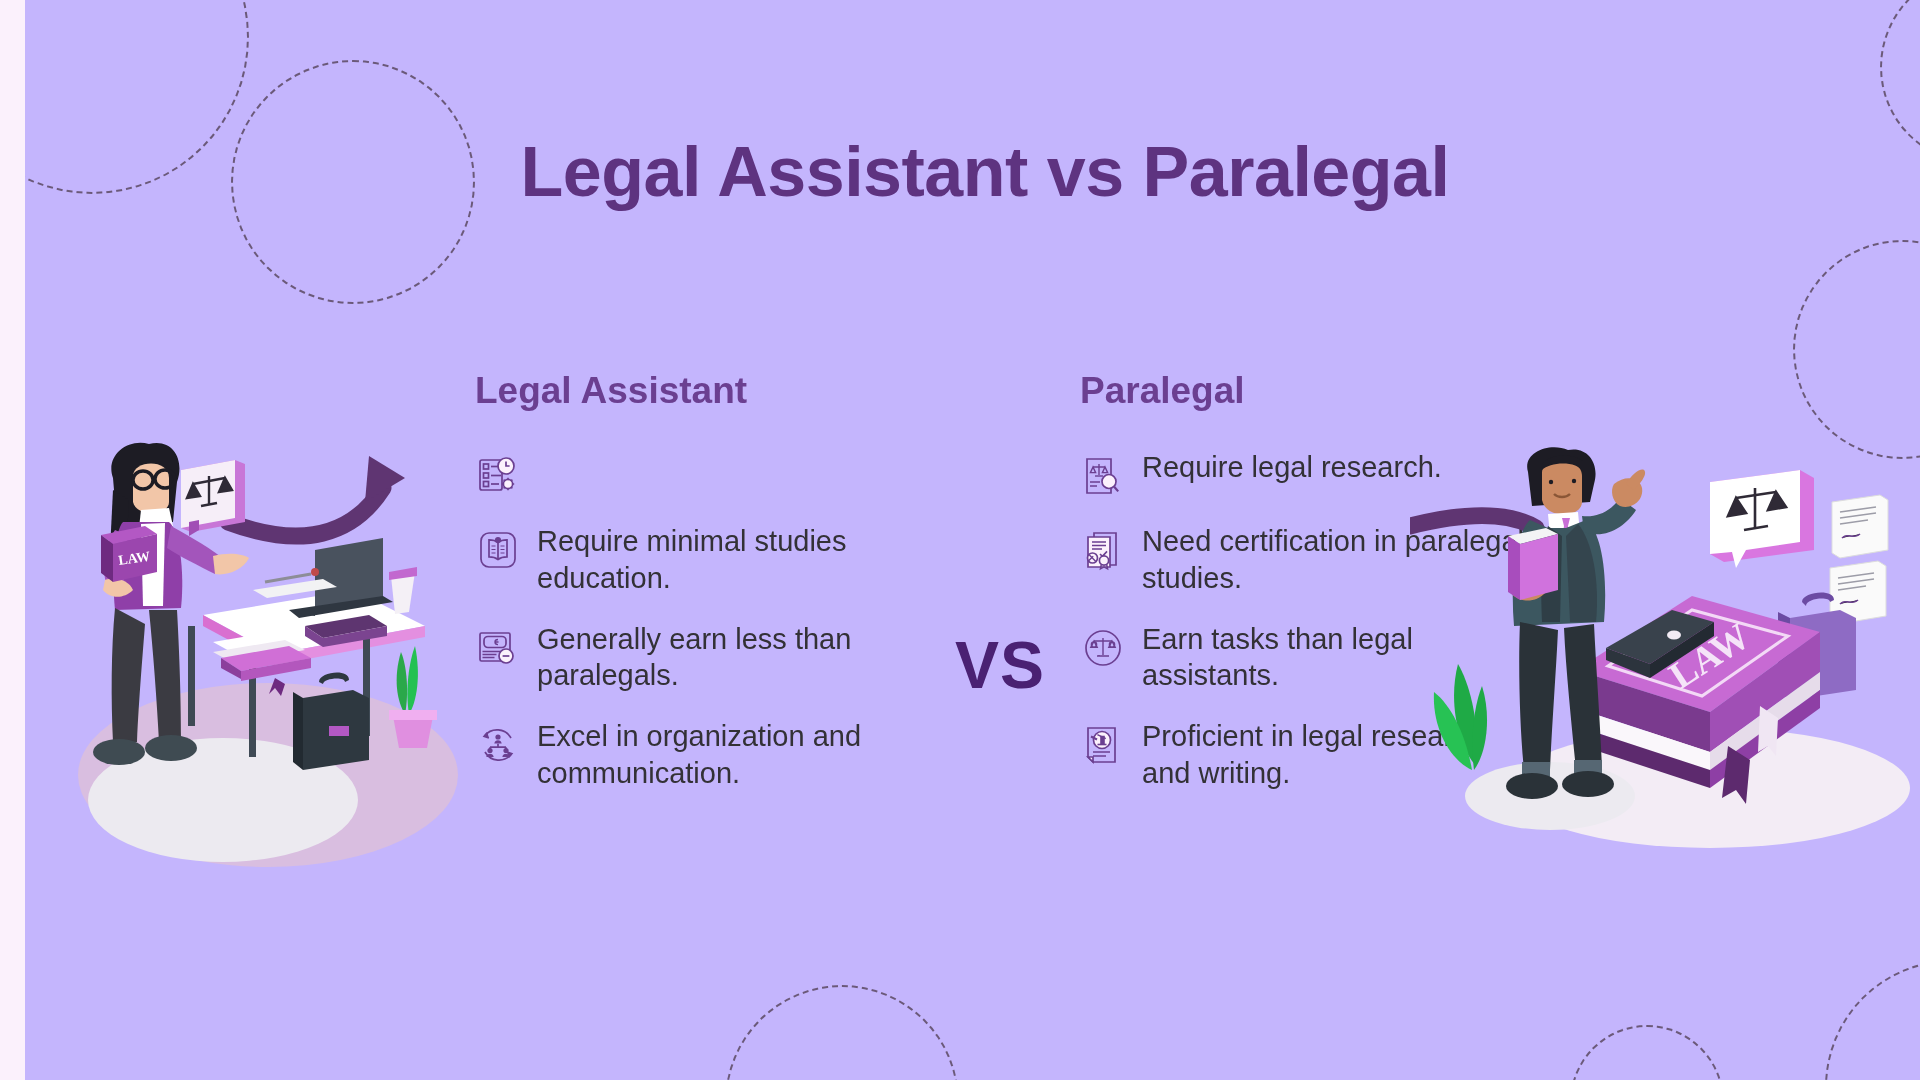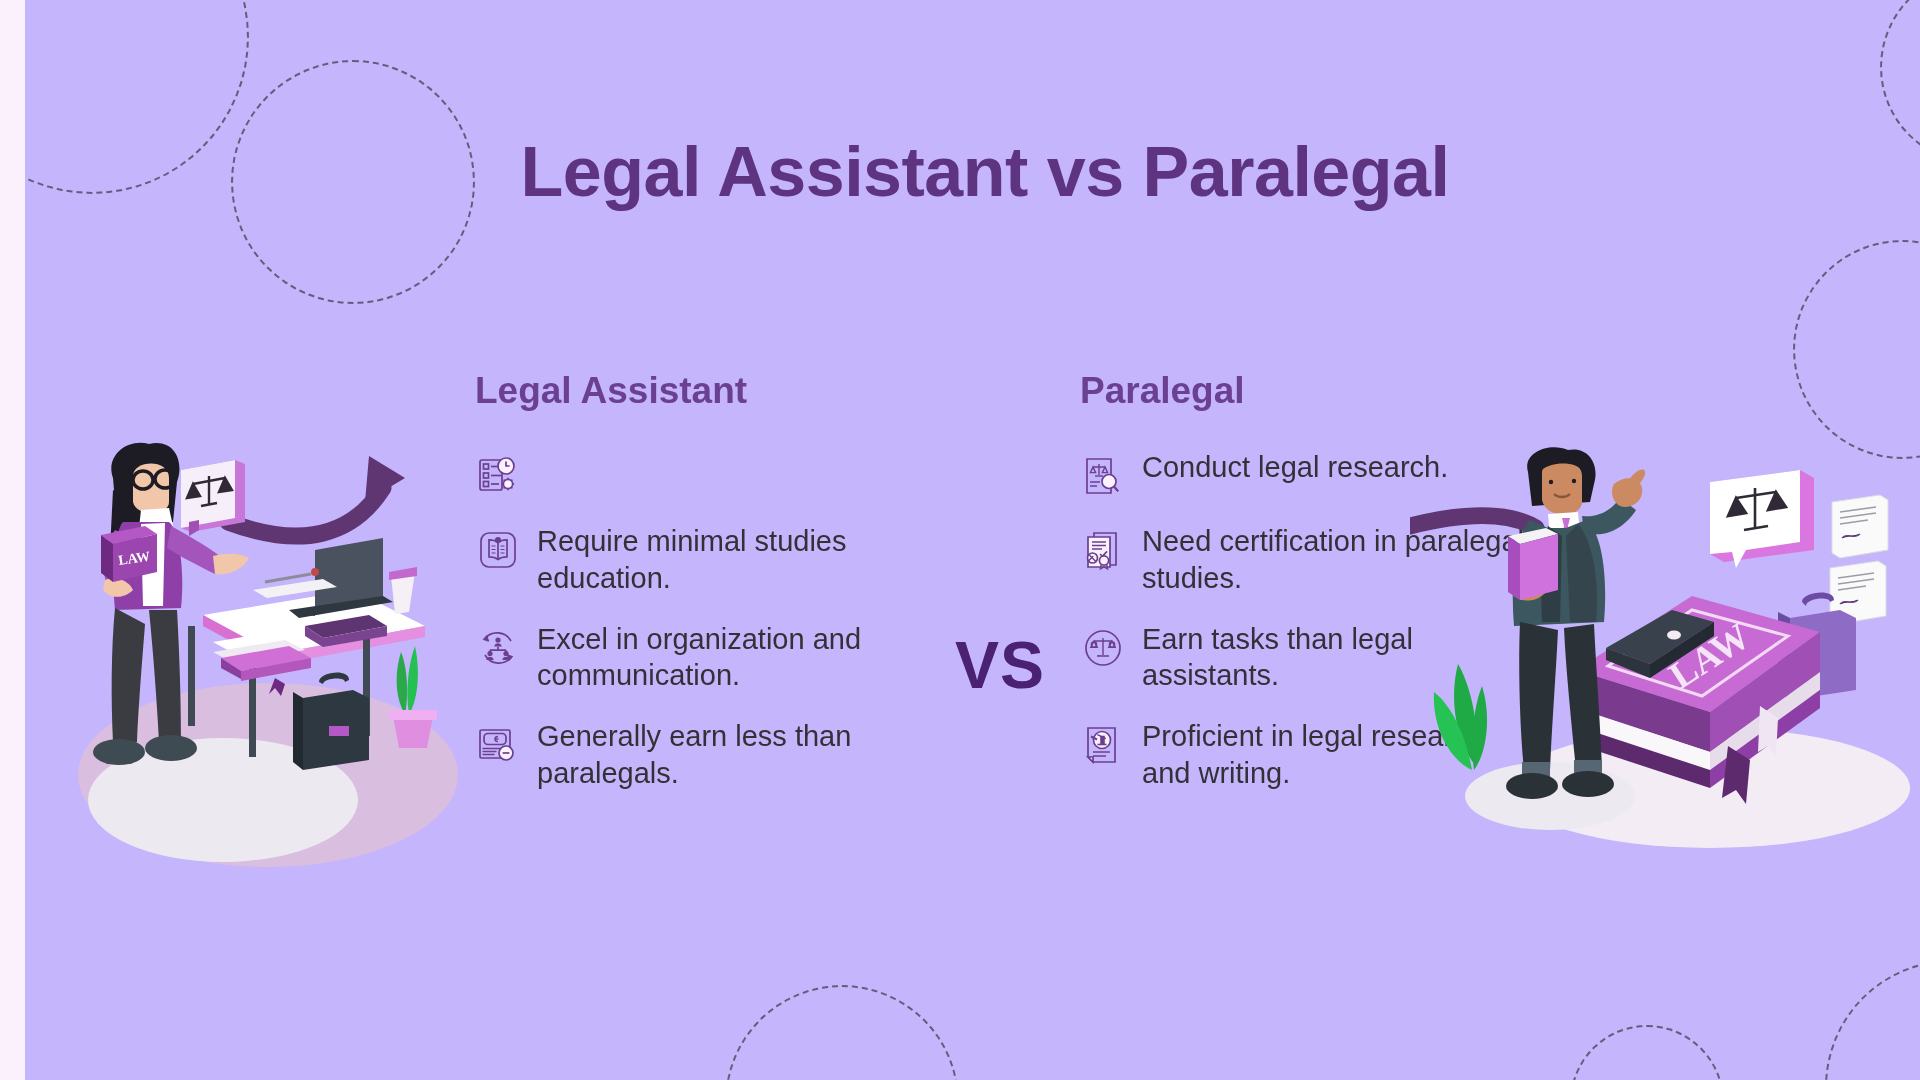--- a/index.html
+++ b/index.html
@@ -237,52 +237,52 @@
               <path d="M16.5 19h4M16.5 22.5h4M16.5 26h4M25.5 19h4M25.5 22.5h4M25.5 26h4" stroke-width="1.2"></path>
               <circle cx="23" cy="13" r="2.2" fill="#6b3f91"></circle>
             </svg>
           </span>
           <span class="feature-text">Require minimal studies education.</span>
         </li>
 
         <li class="feature-item">
           <span class="feature-icon">
             <svg viewBox="0 0 46 46" fill="none" stroke="#6b3f91" stroke-width="1.7">
+              <rect x="5" y="8" width="30" height="28" rx="1.5"></rect>
+              <rect x="9" y="11.5" width="22" height="11" rx="4"></rect>
+              <path d="M23 14.5c-1.8 0-3 1.4-3 2.6 0 1.6 1.3 2.5 3 2.5M19.5 17h4" stroke-width="1.4"></path>
+              <path d="M7.5 26.5h18M7.5 29.5h14M7.5 32.5h12"></path>
+              <circle cx="31" cy="31" r="7" fill="#fbf1fc"></circle>
+              <path d="M27.6 31h6.8"></path>
+            </svg>
+          </span>
+          <span class="feature-text">Generally earn less than paralegals.</span>
+        </li>
+
+        <li class="feature-item">
+          <span class="feature-icon">
+            <svg viewBox="0 0 46 46" fill="none" stroke="#6b3f91" stroke-width="1.7">
               <path d="M9.5 14A16 16 0 0 1 36 16"></path>
               <path d="M36.5 32A16 16 0 0 1 10 30"></path>
               <path d="M12.5 10.5l-3.4 3.8 4.8 1.6" fill="#6b3f91"></path>
               <path d="M33.4 35.4l3.4-3.8-4.8-1.6" fill="#6b3f91"></path>
               <g fill="#6b3f91" stroke="none">
                 <circle cx="23" cy="15" r="2.6"></circle>
                 <path d="M19.3 21.5c.4-2.2 1.9-3.3 3.7-3.3s3.3 1.1 3.7 3.3z"></path>
                 <circle cx="15" cy="28.5" r="2.6"></circle>
                 <path d="M11.3 35c.4-2.2 1.9-3.3 3.7-3.3s3.3 1.1 3.7 3.3z"></path>
                 <circle cx="31" cy="28.5" r="2.6"></circle>
                 <path d="M27.3 35c.4-2.2 1.9-3.3 3.7-3.3s3.3 1.1 3.7 3.3z"></path>
               </g>
               <path d="M23 21.8v3.4M15 25.2h16M15 25.2v2.4M31 25.2v2.4"></path>
             </svg>
           </span>
           <span class="feature-text">Excel in organization and communication.</span>
         </li>
 
-        <li class="feature-item">
-          <span class="feature-icon">
-            <svg viewBox="0 0 46 46" fill="none" stroke="#6b3f91" stroke-width="1.7">
-              <rect x="5" y="8" width="30" height="28" rx="1.5"></rect>
-              <rect x="9" y="11.5" width="22" height="11" rx="4"></rect>
-              <path d="M23 14.5c-1.8 0-3 1.4-3 2.6 0 1.6 1.3 2.5 3 2.5M19.5 17h4" stroke-width="1.4"></path>
-              <path d="M7.5 26.5h18M7.5 29.5h14M7.5 32.5h12"></path>
-              <circle cx="31" cy="31" r="7" fill="#fbf1fc"></circle>
-              <path d="M27.6 31h6.8"></path>
-            </svg>
-          </span>
-          <span class="feature-text">Generally earn less than paralegals.</span>
-        </li>
-
       </ul>
     </div>
 
     <div class="column right">
       <h2 class="col-heading">Paralegal</h2>
       <ul class="feature-list">
 
         <li class="feature-item">
           <span class="feature-icon">
             <svg viewBox="0 0 46 46" fill="none" stroke="#6b3f91" stroke-width="1.7">
@@ -290,21 +290,21 @@
               <g stroke-width="1.4">
                 <path d="M19 11v11M13 14h12"></path>
                 <path d="M13 14l-2.6 5.6h5.2zM25 14l-2.6 5.6h5.2z"></path>
                 <path d="M15 23h8"></path>
               </g>
               <path d="M10 29h10M10 33h7" stroke-width="1.4"></path>
               <circle cx="29" cy="28.5" r="7" fill="#fbf1fc"></circle>
               <path d="M34.2 33.8l4 4.6" stroke-width="2.2"></path>
             </svg>
           </span>
-          <span class="feature-text">Conduct legal research.</span>
+          <span class="feature-text">Require legal research.</span>
         </li>
 
         <li class="feature-item">
           <span class="feature-icon">
             <svg viewBox="0 0 46 46" fill="none" stroke="#6b3f91" stroke-width="1.7">
               <path d="M14 6h22v32H14z"></path>
               <path d="M8 10h22v30H8z" fill="#fbf1fc"></path>
               <path d="M12 15h14M12 18.5h14M12 22h10" stroke-width="1.4"></path>
               <path d="M20 27l2.4 2.4 4.6-5" stroke-width="1.6"></path>
               <circle cx="24" cy="33.5" r="4.6" fill="#fbf1fc"></circle>

